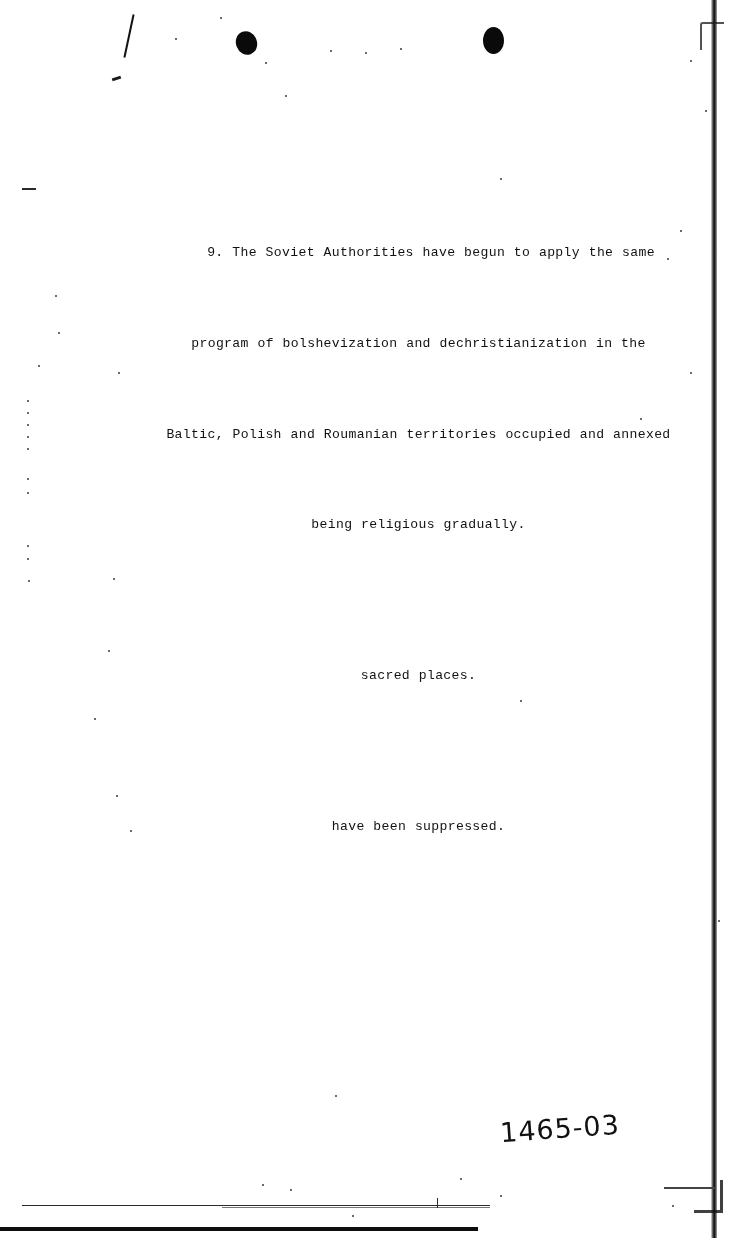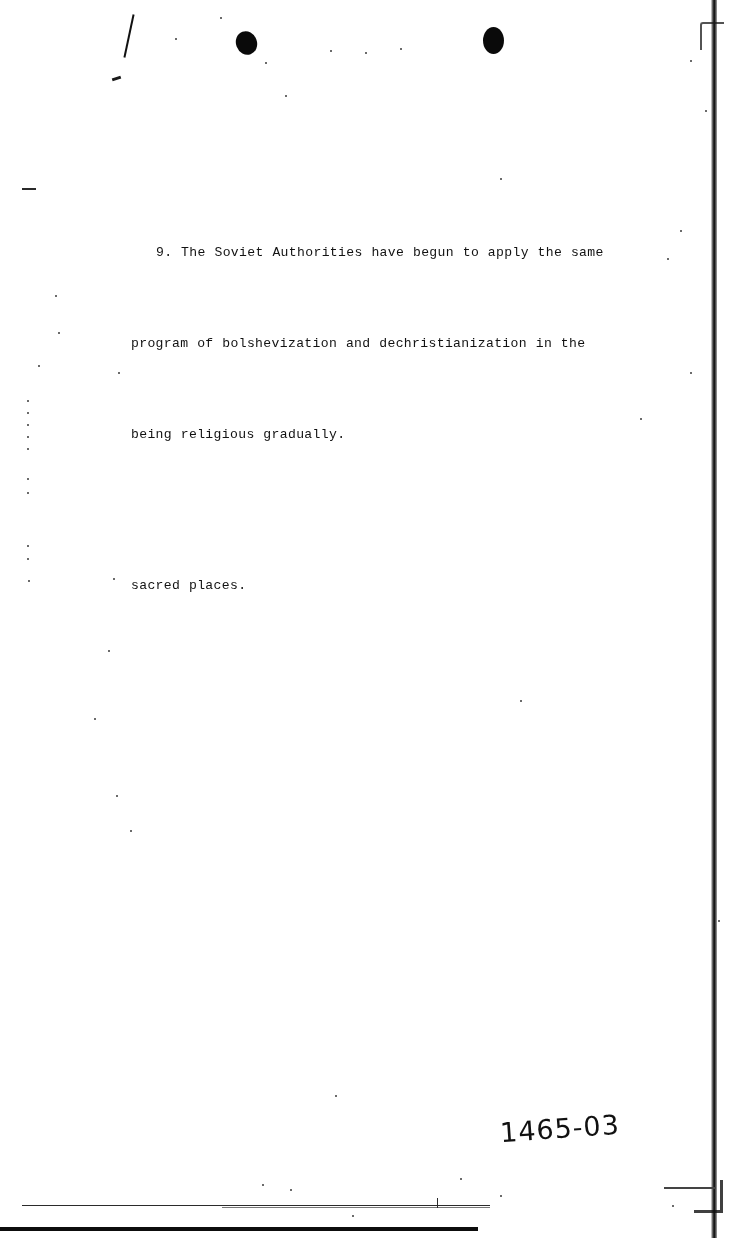--- a/index.html
+++ b/index.html
@@ -146,21 +146,21 @@
   }
   .para {
     margin: 0 0 0 0;
     color: #121212;
     font-size: 13.1px;
     line-height: 30.2px;
     letter-spacing: 0.35px;
     white-space: pre-wrap;
     word-spacing: 0.5px;
   }
-  .para .line { display: block; }
+  .para .line { display: block; text-align: center; }
   .para .line.indent { padding-left: 25px; }
 
   
   #archive-number {
     position: absolute;
     left: 500px;
     top: 1113px;
     font-family: "DejaVu Sans", sans-serif;
     font-size: 27px;
     color: #111;
@@ -189,28 +189,30 @@
   <div class="punch-hole" id="punch-right"></div>
   <div id="scratch-mark"></div>
   <div id="stray-tick-left"></div>
   <div id="margin-dash"></div>
 
   <div id="typed-body">
 
     <p class="para">
       <span class="line indent">9. The Soviet Authorities have begun to apply the same</span>
       <span class="line">program of bolshevization and dechristianization in the</span>
+      <span class="line">Baltic, Polish and Roumanian territories occupied and annexed</span>
       <span class="line">being religious gradually.</span>
     </p>
 
     <p class="para">
       <span class="line">sacred places.</span>
     </p>
 
     <p class="para">
+      <span class="line">have been suppressed.</span>
     </p>
 
   </div>
 
   <div id="archive-number">1465-03</div>
 
   <div id="page-edge-line"></div>
   <div id="page-edge-line-faint"></div>
   <div id="page-edge-tick"></div>
   <div id="scan-edge-bottom"></div>

